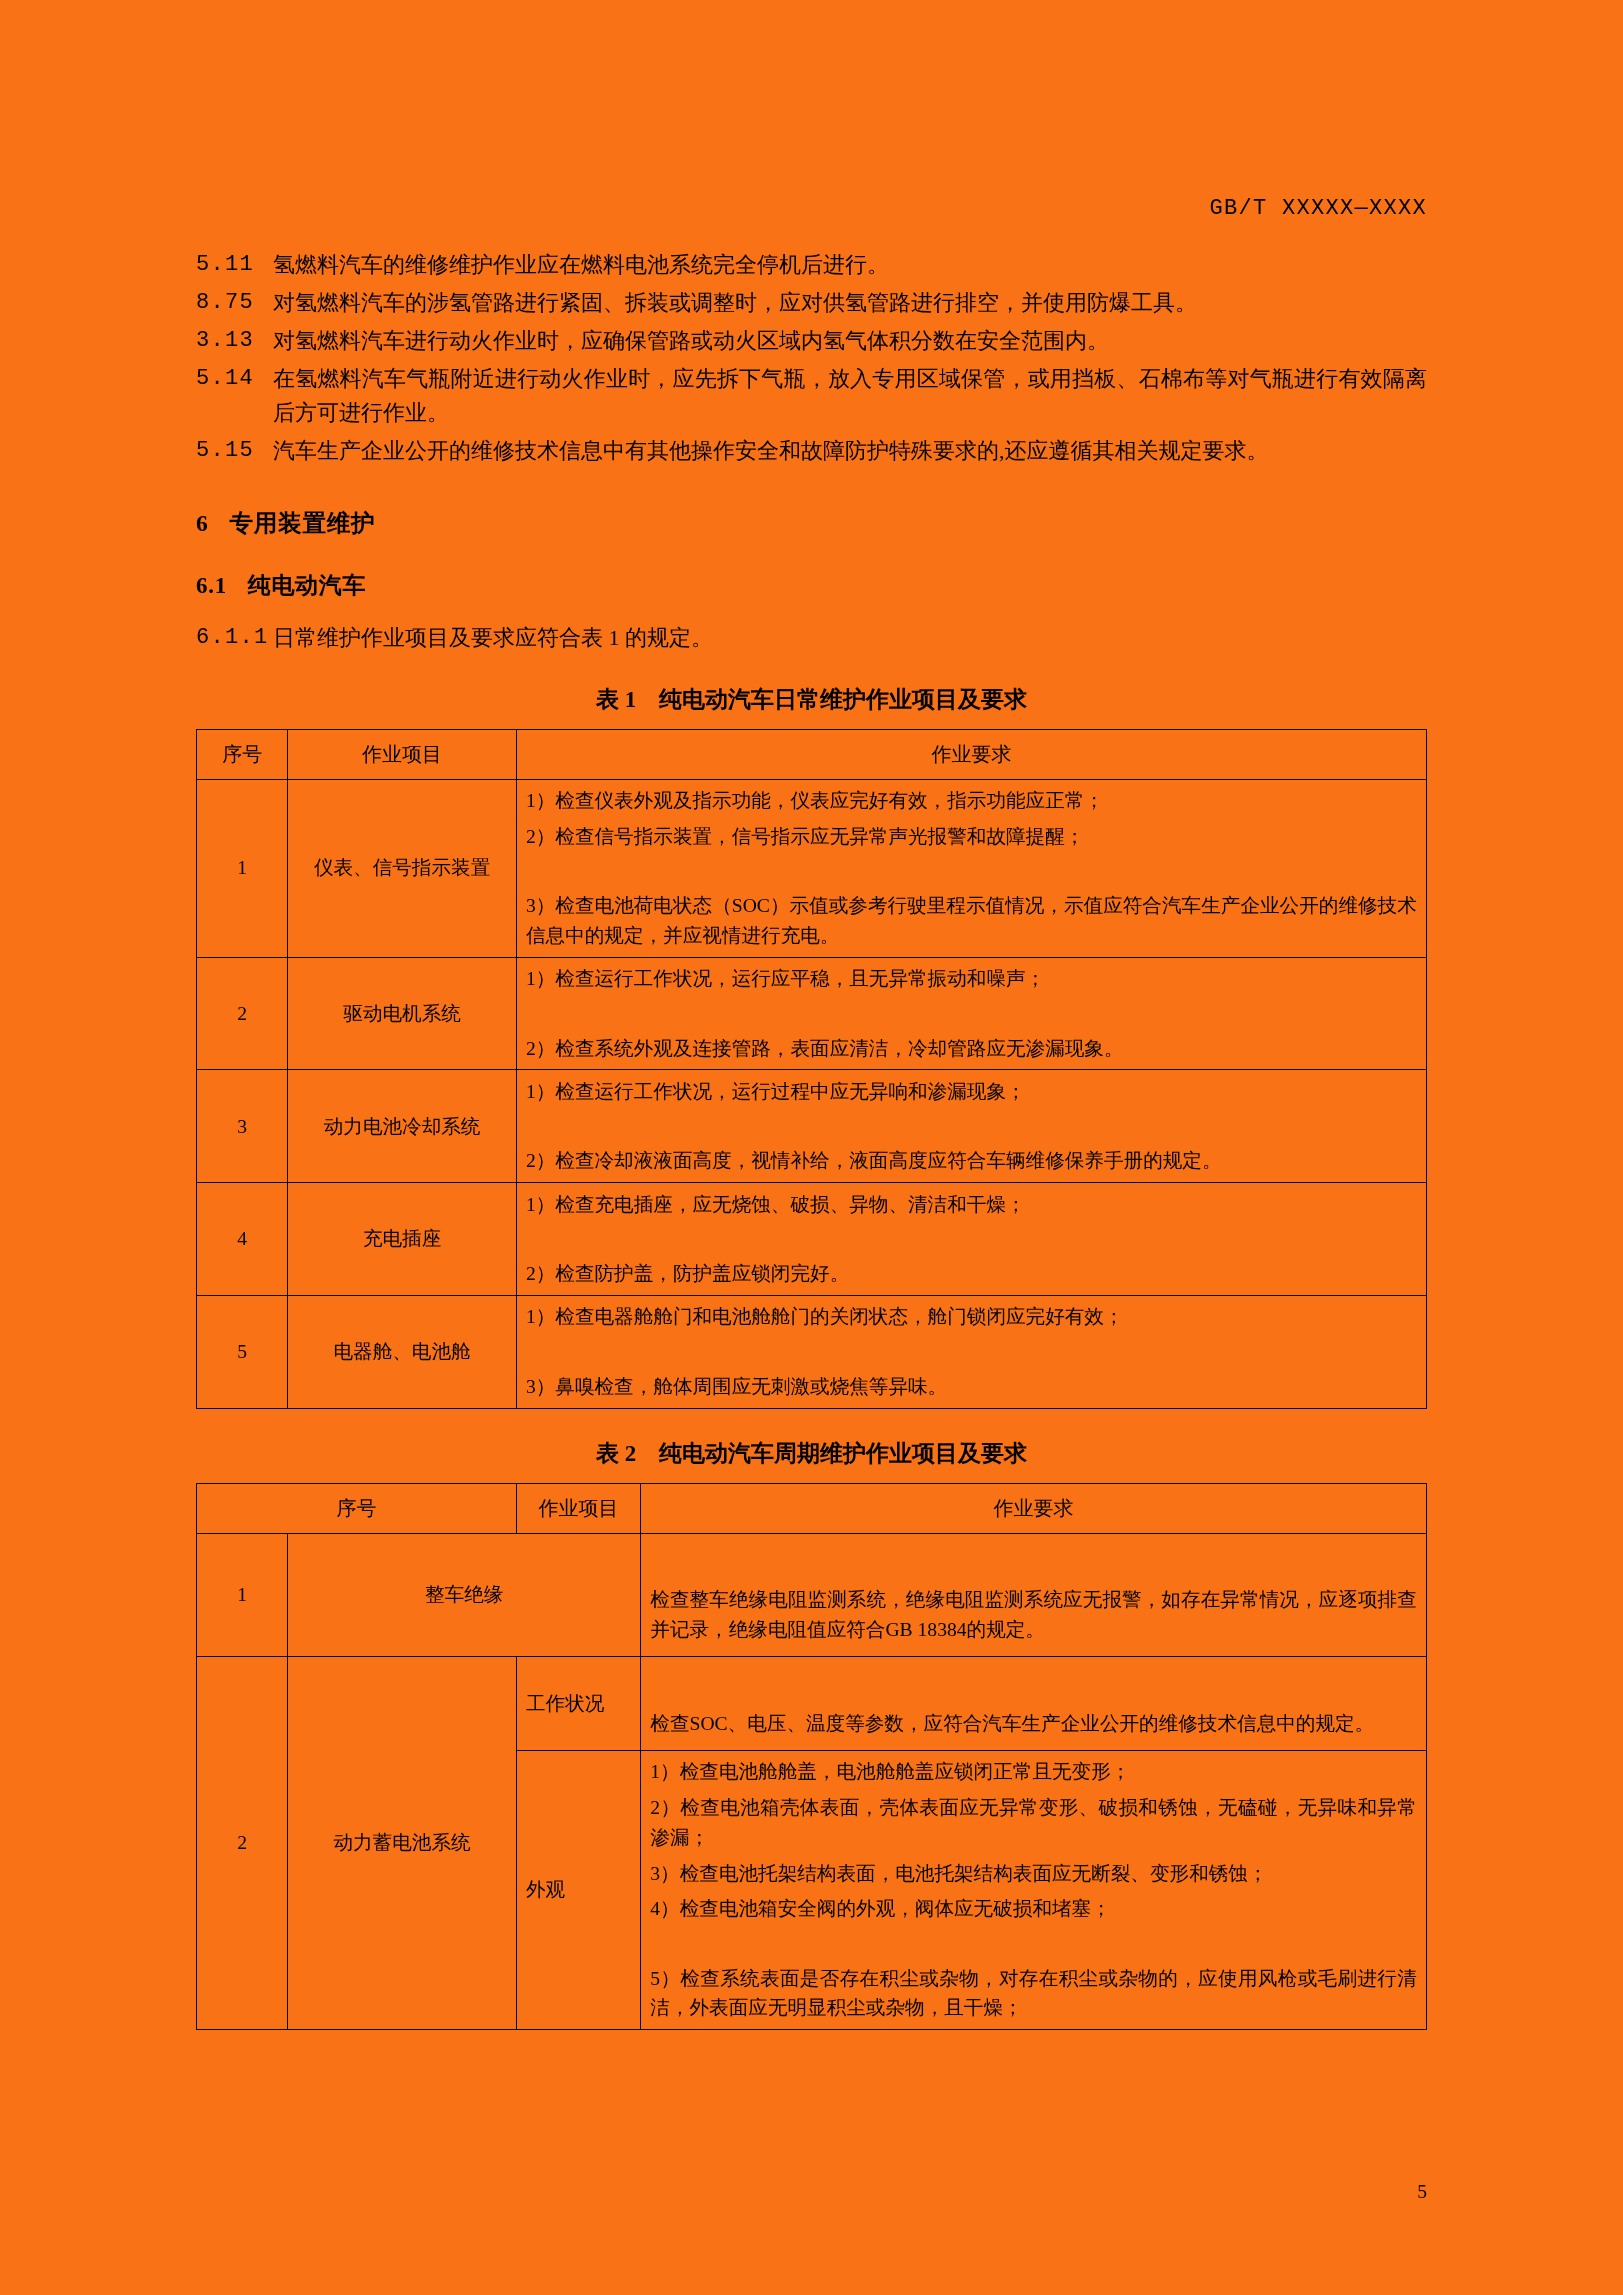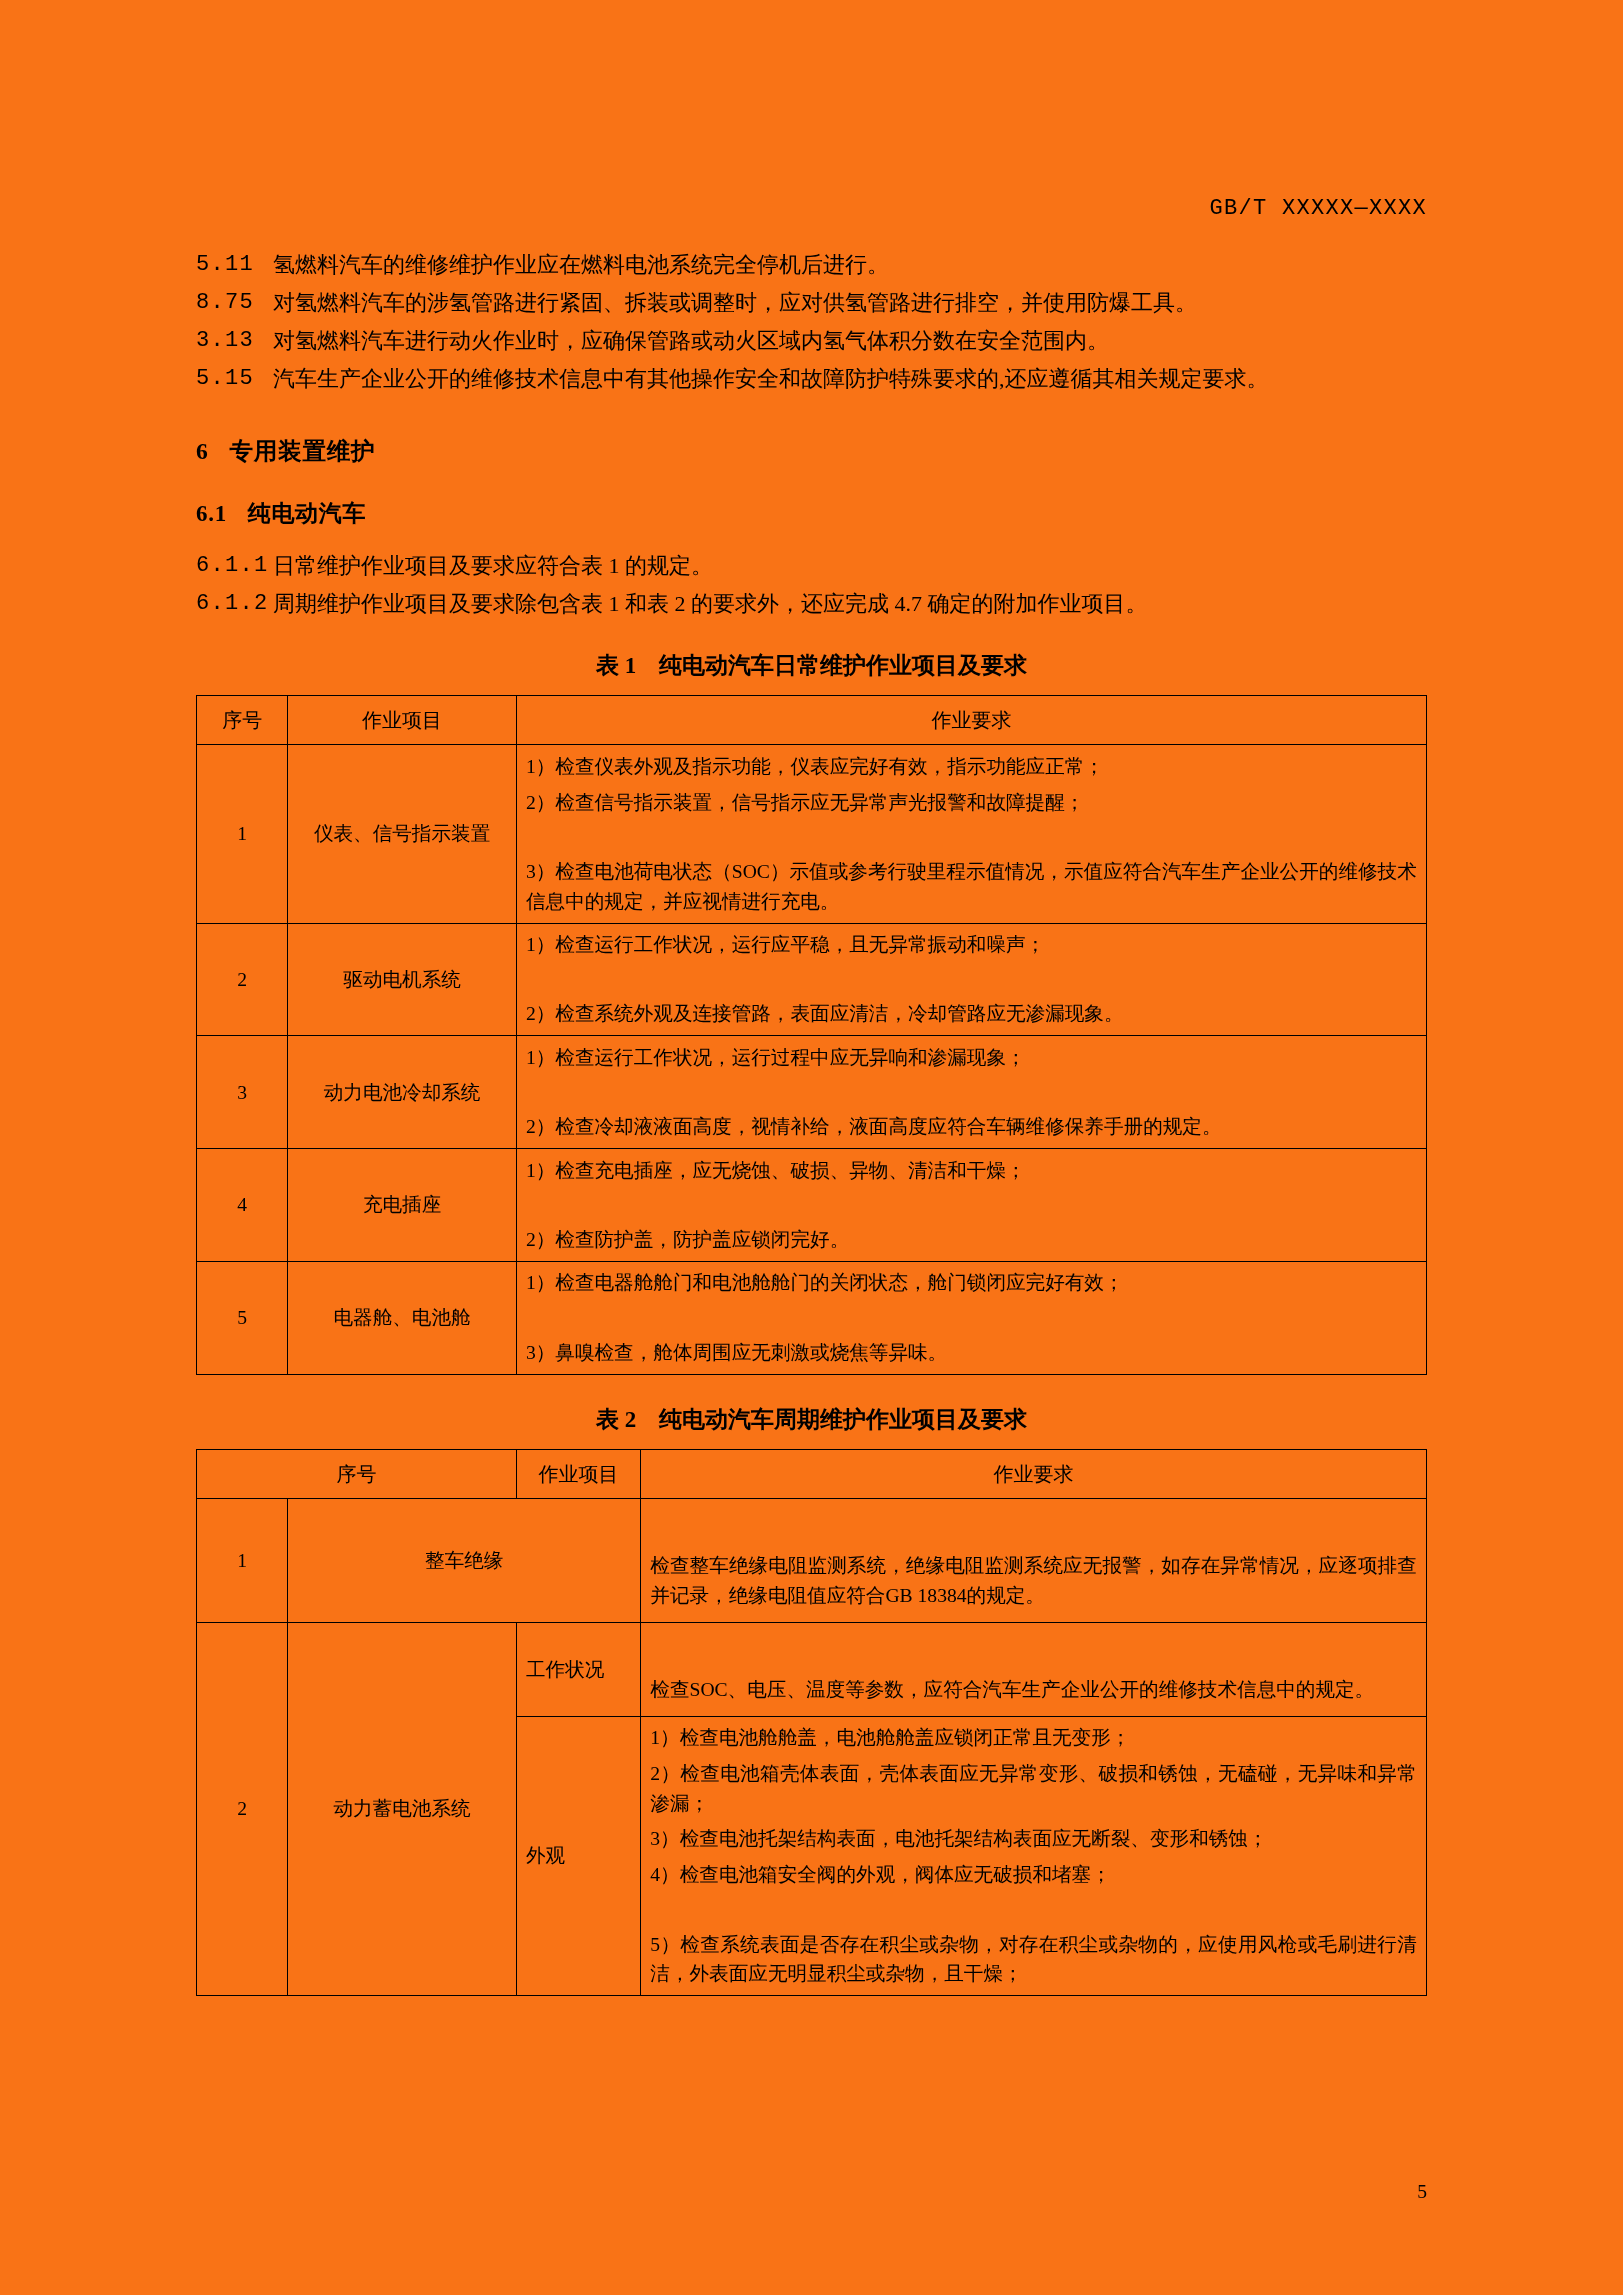--- a/index.html
+++ b/index.html
@@ -134,41 +134,41 @@
     </div>
     <div class="clause">
       <span class="num">8.75</span>
       <span class="txt">对氢燃料汽车的涉氢管路进行紧固、拆装或调整时，应对供氢管路进行排空，并使用防爆工具。</span>
     </div>
     <div class="clause">
       <span class="num">3.13</span>
       <span class="txt">对氢燃料汽车进行动火作业时，应确保管路或动火区域内氢气体积分数在安全范围内。</span>
     </div>
     <div class="clause">
+      <span class="num">5.14</span>
+      <span class="txt">在氢燃料汽车气瓶附近进行动火作业时，应先拆下气瓶，放入专用区域保管，或用挡板、石棉布等对气瓶进行有效隔离后方可进行作业。</span>
+    </div>
+    <div class="clause">
       <span class="num">5.15</span>
       <span class="txt">汽车生产企业公开的维修技术信息中有其他操作安全和故障防护特殊要求的,还应遵循其相关规定要求。</span>
     </div>
 
     <h2 class="section">
       <span class="sec-no">6</span>
       <span>专用装置维护</span>
     </h2>
 
     <h3 class="subsection">
       <span class="sec-no">6.1</span>
       <span>纯电动汽车</span>
     </h3>
 
     <div class="clause">
       <span class="num">6.1.1</span>
       <span class="txt">日常维护作业项目及要求应符合表 1 的规定。</span>
-    </div>
-    <div class="clause">
-      <span class="num">6.1.2</span>
-      <span class="txt">周期维护作业项目及要求除包含表 1 和表 2 的要求外，还应完成 4.7 确定的附加作业项目。</span>
     </div>
 
     <div class="table-title">
       <span class="tno">表 1</span>
       <span>纯电动汽车日常维护作业项目及要求</span>
     </div>
 
     <table class="doc">
       <thead>
         <tr>

